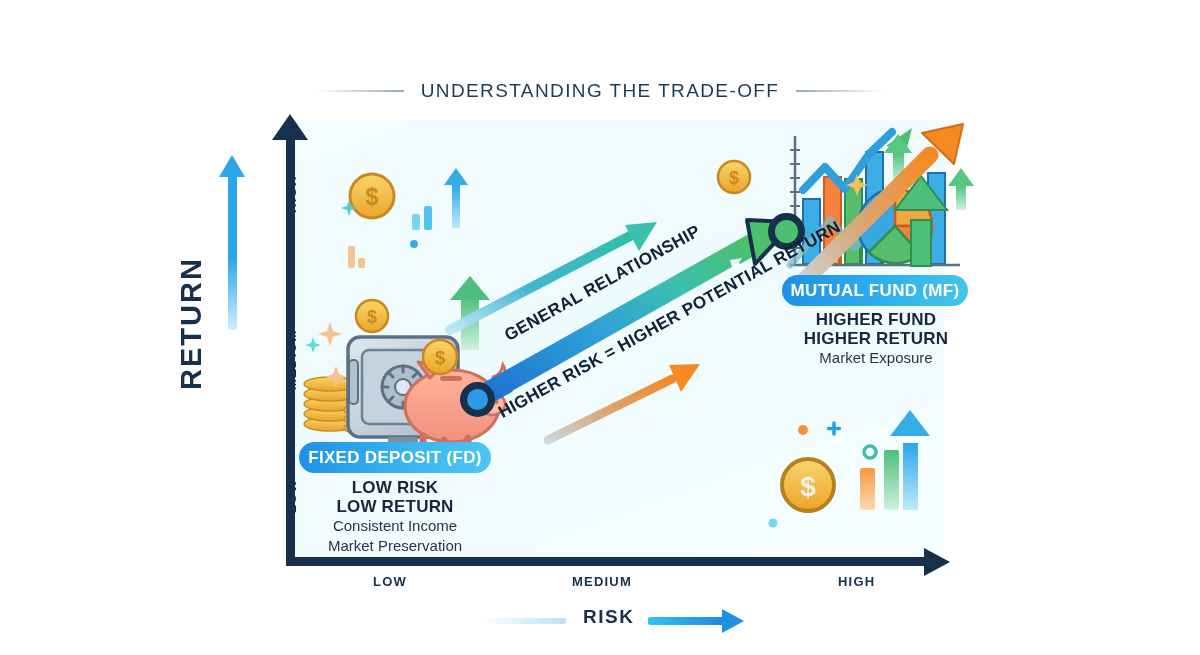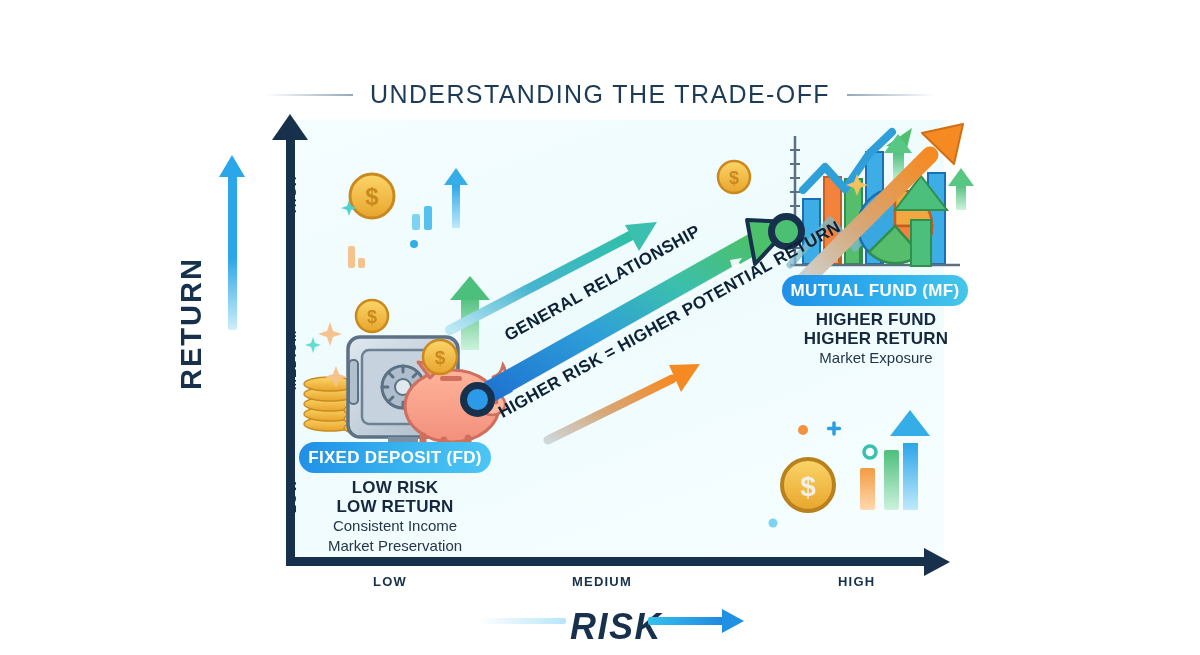--- a/index.html
+++ b/index.html
@@ -17,21 +17,21 @@
   }
   .title .divider{
     display:inline-block;width:5px;height:34px;background:#29a8e0;
     vertical-align:-5px;margin:0 13px;border-radius:1px;
   }
   .sub-wrap{position:absolute;left:0;top:80px;width:1200px;
     display:flex;align-items:center;justify-content:center;gap:17px;}
   .sub-rule{width:88px;height:2px;}
   .sub-rule.l{background:linear-gradient(90deg,#ffffff 0%,#93a8bb 100%);}
   .sub-rule.r{background:linear-gradient(90deg,#93a8bb 0%,#ffffff 100%);}
-  .subtitle{font-size:25px;letter-spacing:1.4px;color:#1d3b55;white-space:nowrap;}
+  .subtitle{font-size:19px;letter-spacing:1.4px;color:#1d3b55;white-space:nowrap;}
 
   
   #panel{
     position:absolute;left:286px;top:120px;width:658px;height:442px;
     background:linear-gradient(160deg,#f4fdff 0%,#eefbfd 45%,#f7feff 100%);
   }
 
   
   #yaxis{position:absolute;left:286px;top:136px;width:9px;height:430px;background:#17314c;}
   #yaxis-head{position:absolute;left:272px;top:114px;width:0;height:0;
@@ -59,22 +59,22 @@
     border-bottom:22px solid #2ba6e8;}
 
   
   .xtick{position:absolute;top:574px;font-size:13px;font-weight:bold;
     letter-spacing:1.2px;color:#17314c;}
   #xtick-low{left:373px;}
   #xtick-med{left:572px;}
   #xtick-high{left:838px;}
 
   
-  #xlabel{position:absolute;left:570px;top:606px;font-size:36px;font-weight:bold;
-    letter-spacing:1.5px;color:#17314c;font-style:italic;}
+  #xlabel{position:absolute;left:583px;top:606px;font-size:19px;font-weight:bold;
+    letter-spacing:1.5px;color:#17314c;}
   #xarrow{position:absolute;left:648px;top:617px;width:78px;height:8px;
     background:linear-gradient(90deg,#35c0ef 0%,#1f86e0 100%);border-radius:2px;}
   #xarrow-head{position:absolute;left:722px;top:609px;width:0;height:0;
     border-top:12px solid transparent;border-bottom:12px solid transparent;
     border-left:22px solid #2090e2;}
   #xarrow-tail{position:absolute;left:478px;top:618px;width:88px;height:6px;
     background:linear-gradient(90deg,#ffffff 0%,#b6e6f8 100%);border-radius:2px;}
 
   
   .node{position:absolute;border-radius:50%;border:7px solid #17314c;box-sizing:border-box;}

